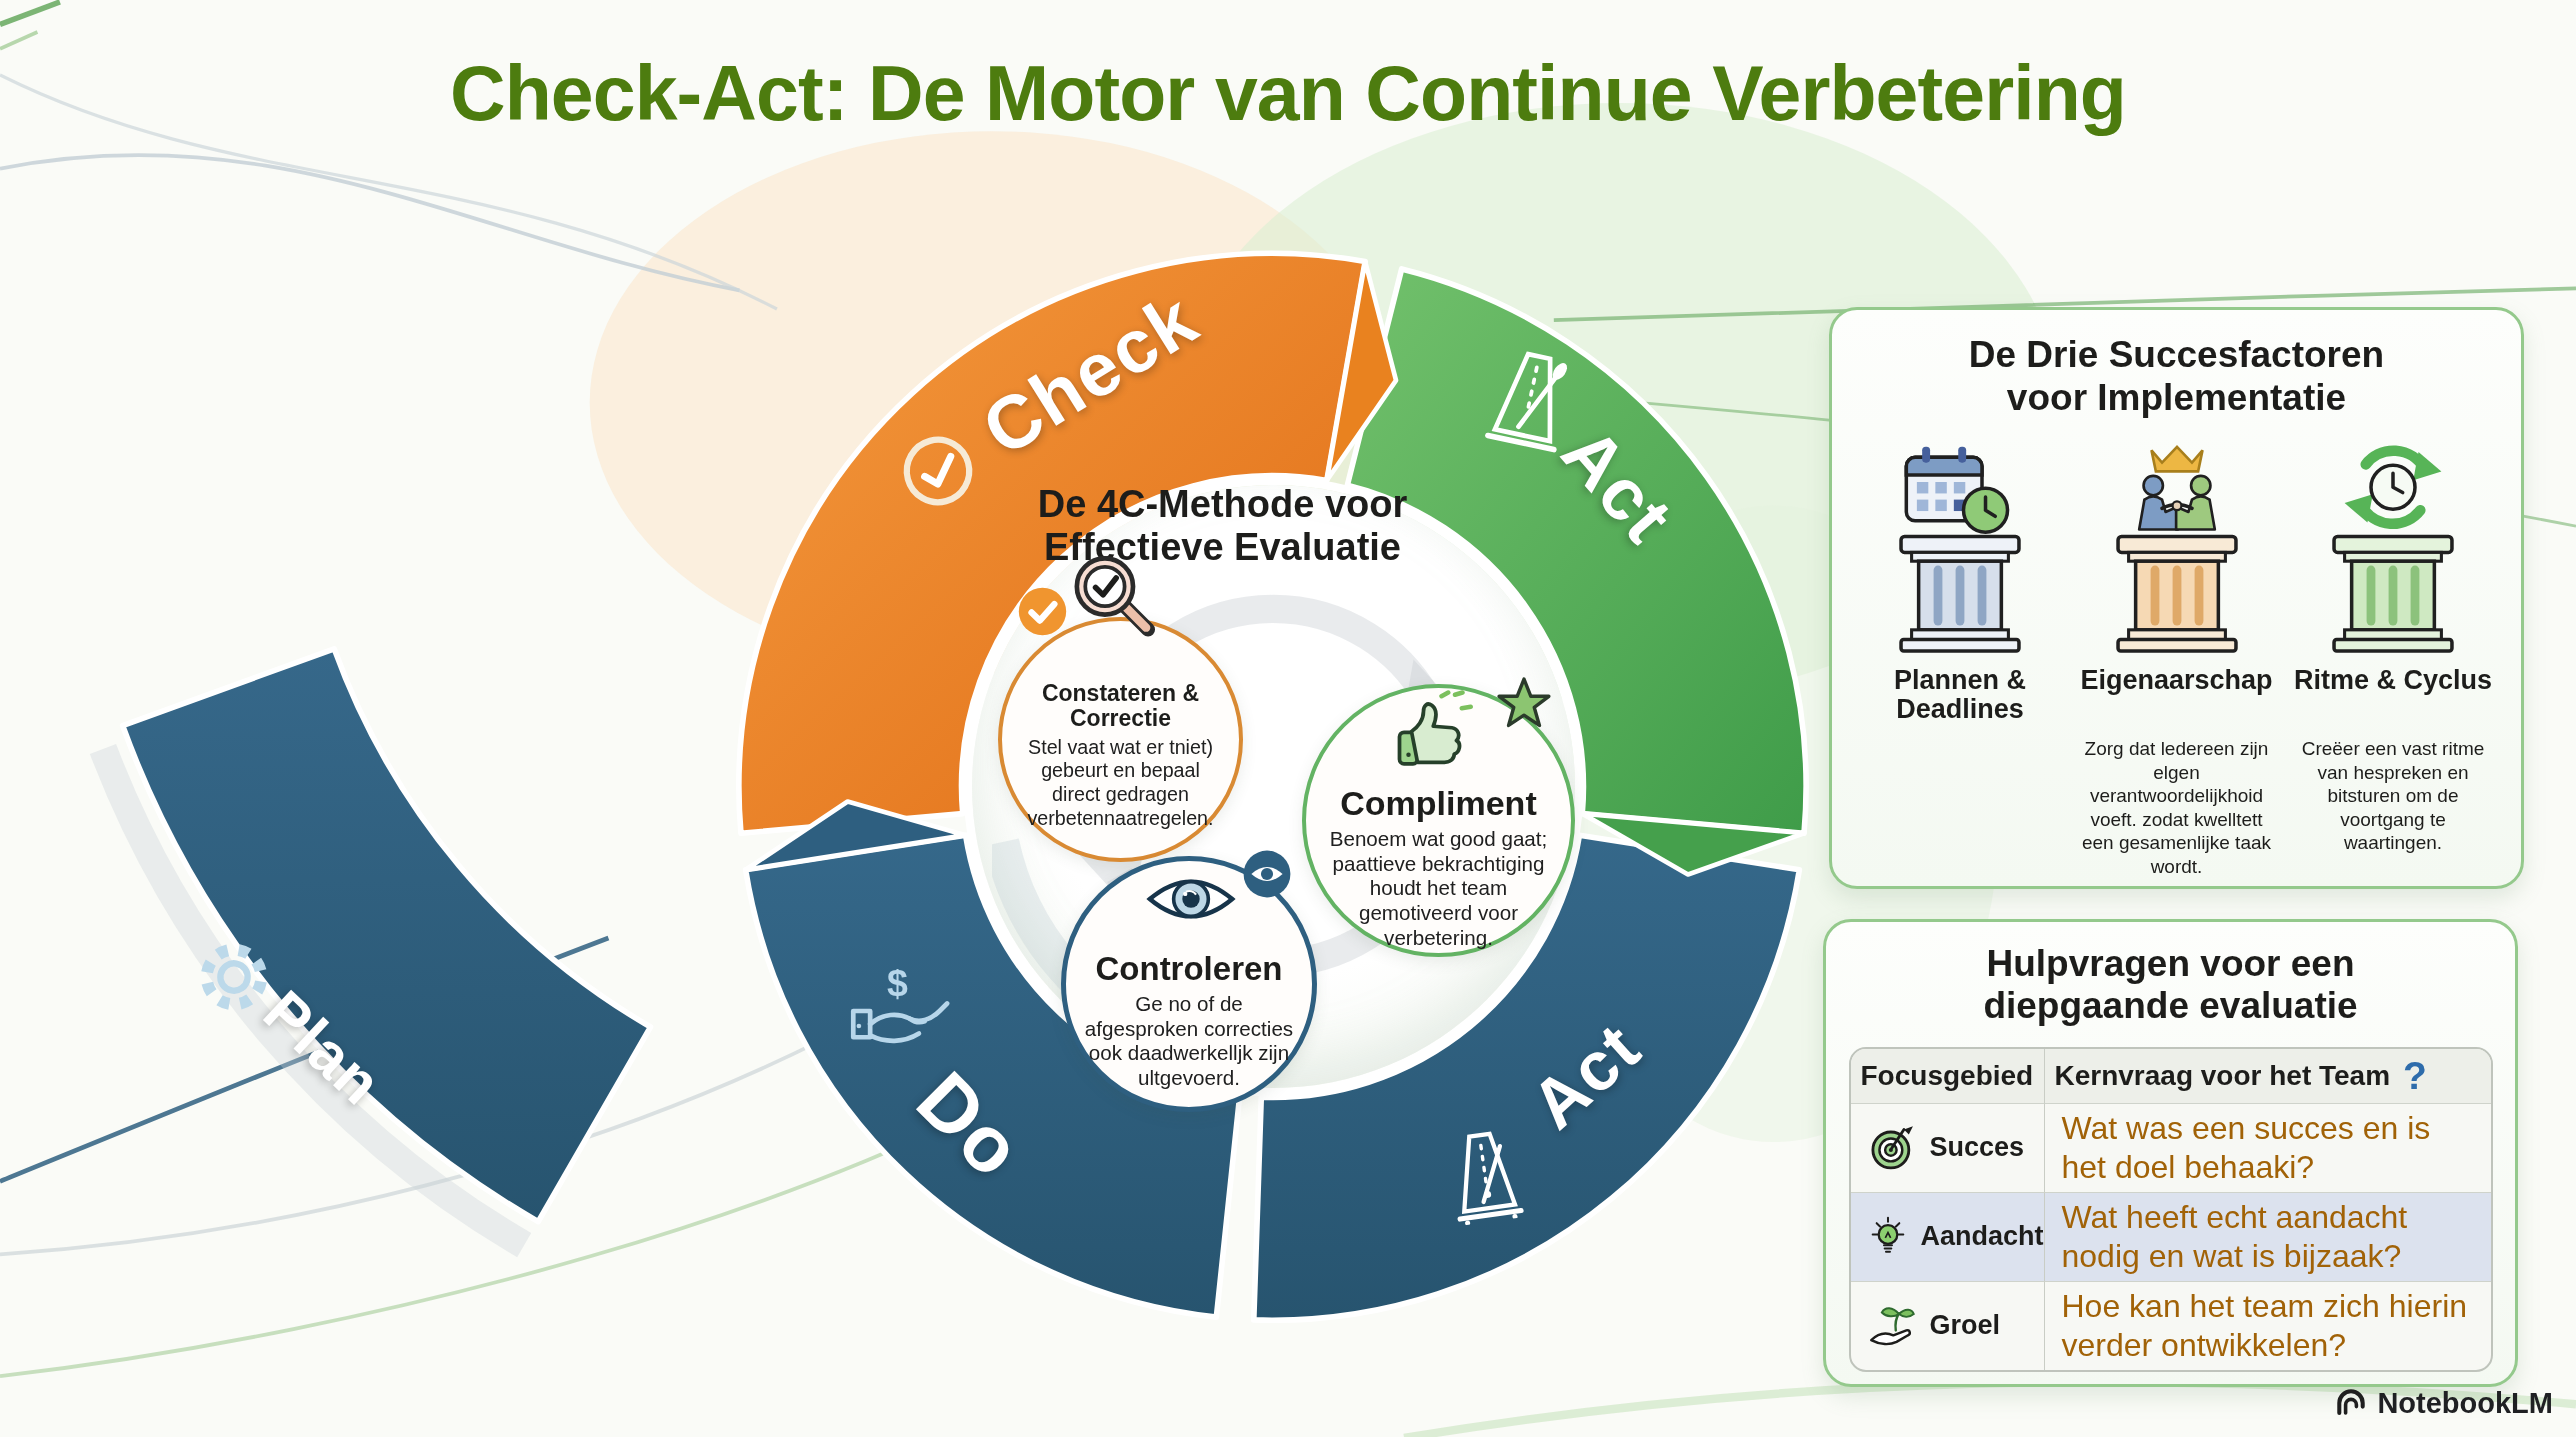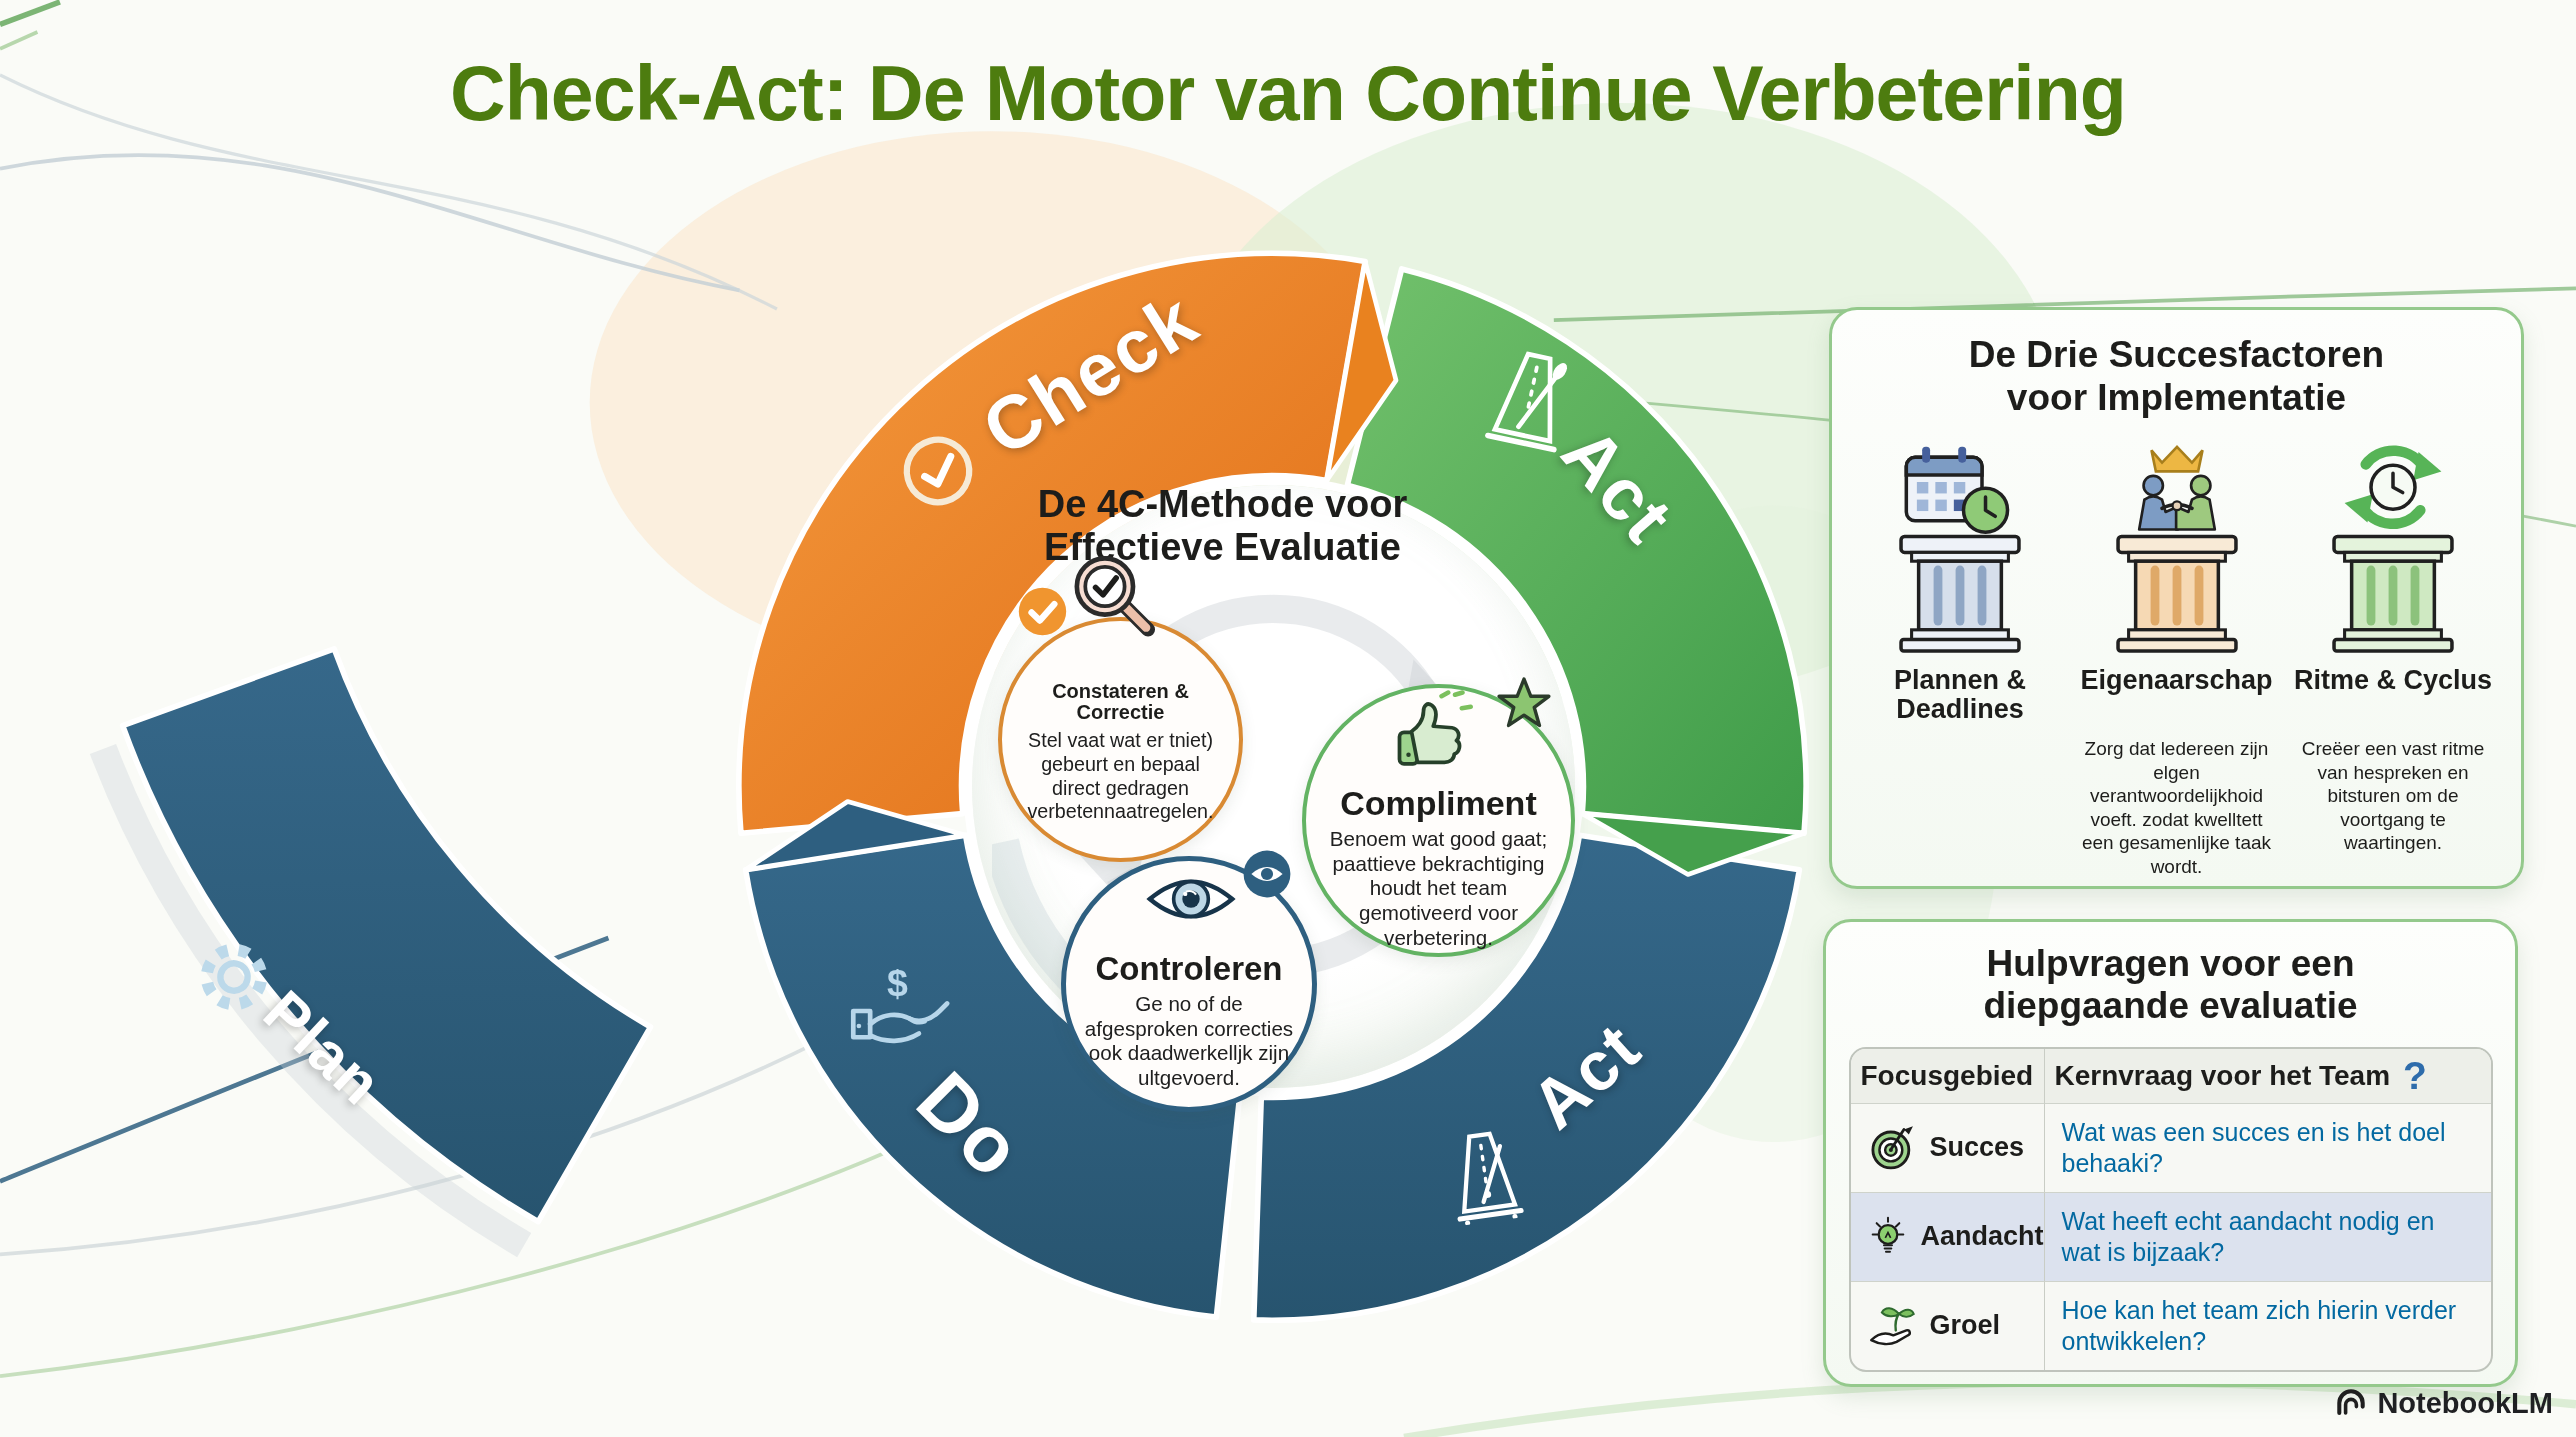--- a/index.html
+++ b/index.html
@@ -48,21 +48,21 @@
   .bubble {
     border-radius:50%;
     background:#fffdfb;
     box-shadow:0 4.7px 15px rgba(60,80,60,.10);
     text-align:center;
   }
   .bubble-title { font-weight:800; line-height:1.07; color:#1d1d1b; }
   .bubble-body  { line-height:1.2; color:#202020; margin:5.6px auto 0; }
 
   #bubble-constateren { left:998px; top:617px; width:245px; height:245px; border:4.7px solid #d98a33; padding-top:60px; }
-  #bubble-constateren .bubble-title { font-size:20px; }
+  #bubble-constateren .bubble-title { font-size:23px; }
   #bubble-constateren .bubble-body  { font-size:19.7px; width:200px; }
 
   #bubble-compliment { left:1302px; top:684px; width:273px; height:273px; border:4.7px solid #63b363; padding-top:97px; }
   #bubble-compliment .bubble-title { font-size:34px; }
   #bubble-compliment .bubble-body  { font-size:20.6px; width:240px; }
 
   #bubble-controleren { left:1061px; top:856px; width:256px; height:256px; border:5.6px solid #2e5f80; padding-top:90px; }
   #bubble-controleren .bubble-title { font-size:33px; }
   #bubble-controleren .bubble-body  { font-size:20.6px; width:225px; }
 
@@ -99,21 +99,21 @@
     grid-template-rows:54px 89px 89px 89px;
     background:#f7f8f4;
   }
   .q-cell { display:flex; align-items:center; }
   .q-col2 { border-left:1.9px solid #c9cdc5; padding:9.4px 17px; }
   .q-head { background:#edefe9; font-weight:800; font-size:28px; padding-left:10px; }
   .q-head.q-col2 { justify-content:flex-start; gap:13px; }
   .q-row-line { border-top:1.9px solid #cfd3cb; }
   .row-alt { background:#dce2ee; }
   .q-focus { gap:13px; padding-left:17px; font-weight:800; font-size:27px; }
-  .q-question { font-size:25px; line-height:1.22; color:#0369a1; }
+  .q-question { font-size:32px; line-height:1.22; color:#a16207; }
   .help-mark { color:#2e6cab; font-size:39px; font-weight:800; line-height:1; }
 
   
   .brand-footer {
     left:2291px; top:1385px; width:262px;
     display:flex; align-items:center; justify-content:flex-end; gap:8.4px;
   }
   .brand-text { font-size:29px; font-weight:600; color:#1f2023; letter-spacing:0; }
 </style>
 </head>

